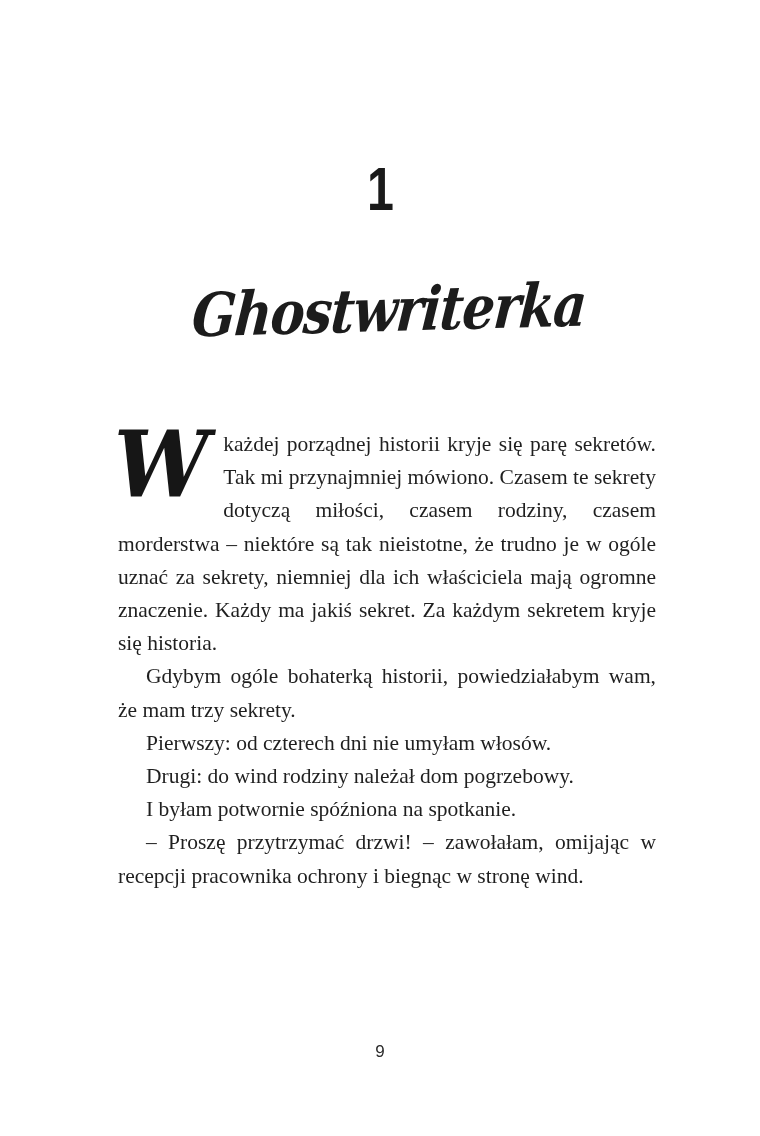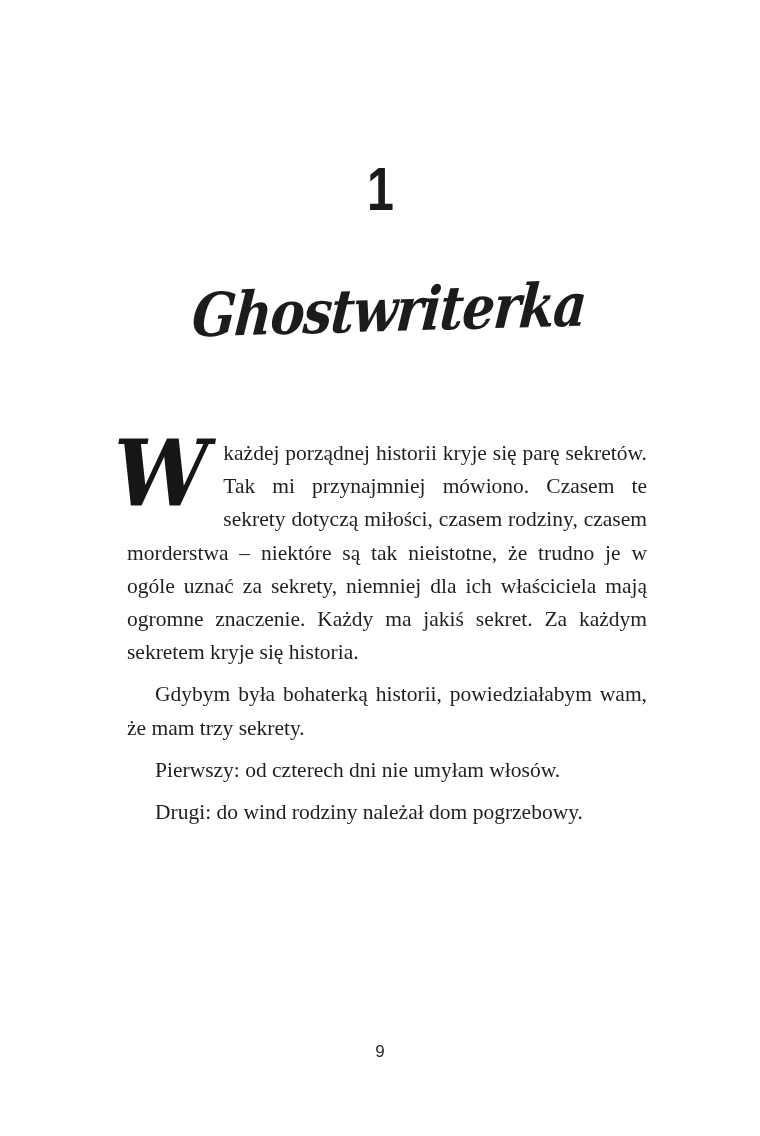--- a/index.html
+++ b/index.html
@@ -77,21 +77,21 @@
     font-size: 92px;
     line-height: 0.78;
     color: #161616;
     margin: 2px 10px 0 -4px;
     transform: scaleX(0.92);
     transform-origin: left top;
     letter-spacing: -4px;
   }
 
   p.para {
-    margin: 9px;
+    margin: 0;
     font-family: "Liberation Serif", serif;
     font-size: 21.5px;
     line-height: 33.2px;
     color: #1f1f1f;
     text-align: justify;
     text-indent: 28px;
     hyphens: manual;
   }
 
   p.para.first {
@@ -121,21 +121,23 @@
     <span class="chapter-title">Ghostwriterka</span>
   </div>
 
   <div class="body-block">
 
     <div class="dropcap-holder">
       <span class="dropcap">W</span>
       <p class="para first">każdej porządnej historii kryje się parę sekretów. Tak mi przynajmniej mówiono. Czasem te sekrety dotyczą miłości, czasem rodziny, czasem morderstwa – niektóre są tak nieistotne, że trudno je w ogóle uznać za sekrety, niemniej dla ich właściciela mają ogromne znaczenie. Każdy ma jakiś sekret. Za każdym sekretem kryje się historia.</p>
     </div>
 
-    <p class="para">Gdybym była bohaterką historii, powiedziałabym wam, że mam trzy sekrety.</p>
+    <p class="para">Gdybym ogóle bohaterką historii, powiedziałabym wam, że mam trzy sekrety.</p>
     <p class="para">Pierwszy: od czterech dni nie umyłam włosów.</p>
     <p class="para">Drugi: do wind rodziny należał dom pogrzebowy.</p>
+    <p class="para">I byłam potwornie spóźniona na spotkanie.</p>
+    <p class="para">– Proszę przytrzymać drzwi! – zawołałam, omijając w recepcji pracownika ochrony i biegnąc w stronę wind.</p>
 
   </div>
 
   <div class="page-number">9</div>
 
 </div>
 
 </body></html>

